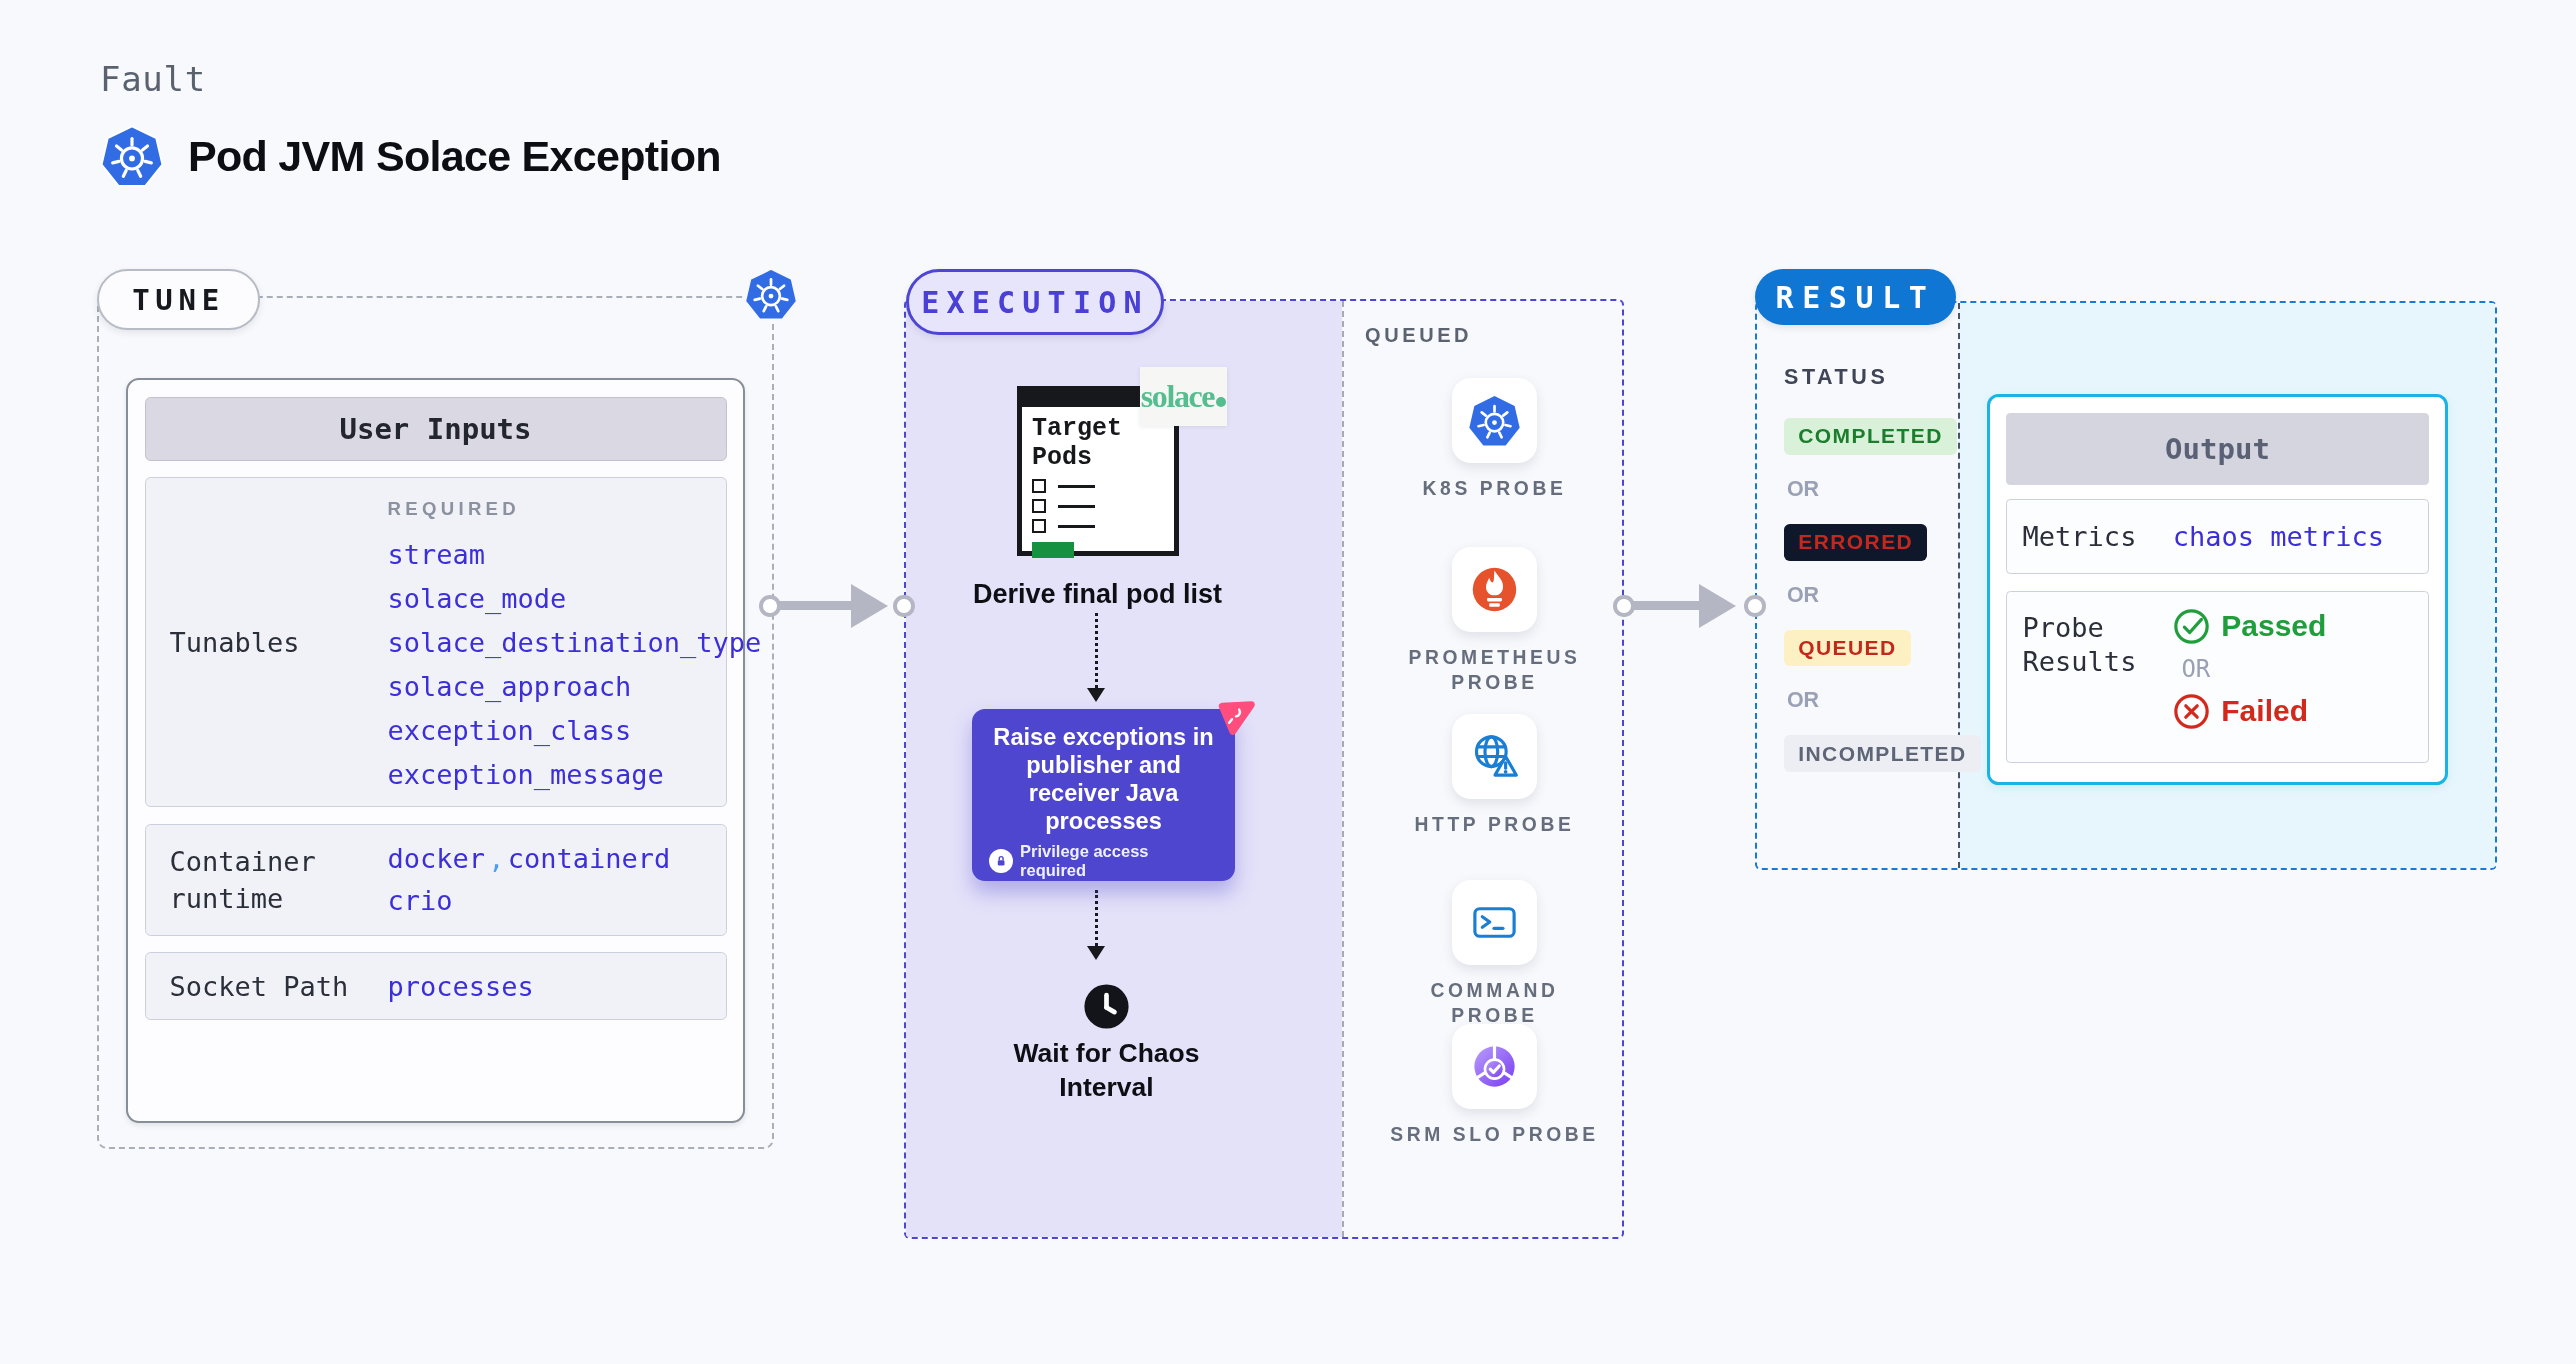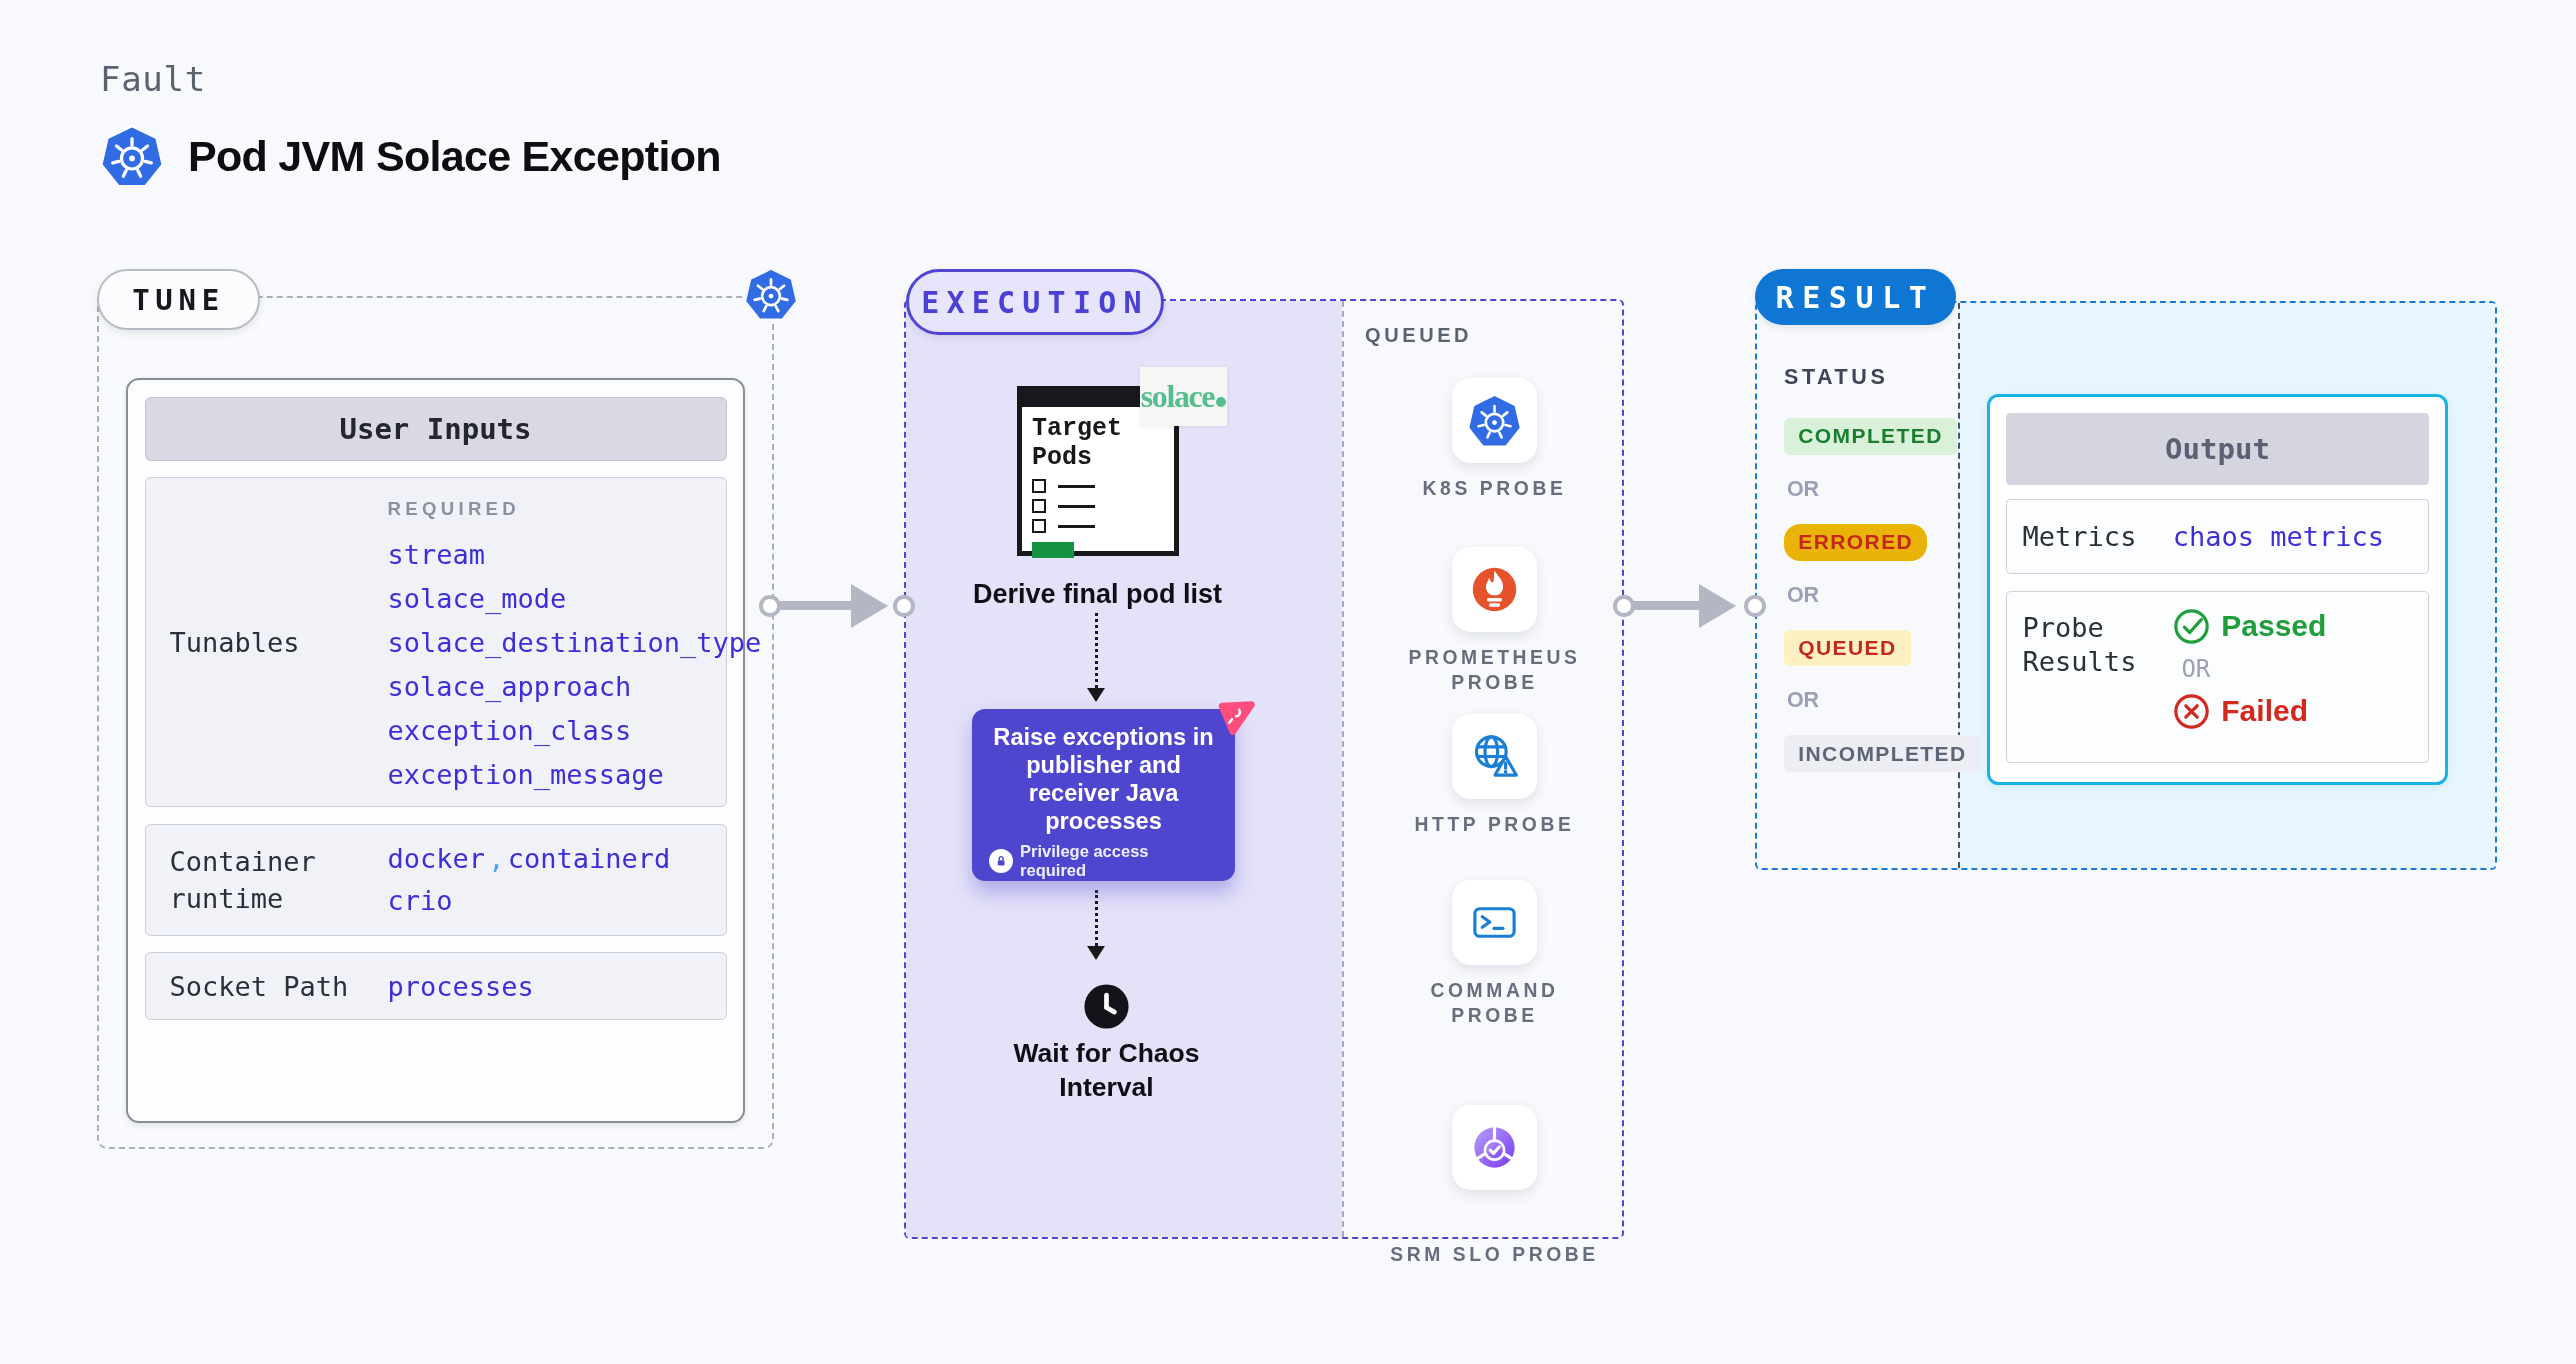--- a/index.html
+++ b/index.html
@@ -93,21 +93,21 @@
   
   .result-box{left:1755px;top:301px;width:742px;height:569px;border:2.9px dashed #1779d8;border-radius:5.7px;box-sizing:border-box;}
   .result-cyan{position:absolute;left:201px;top:0;bottom:0;right:0;background:#e7f6fd;
                border-left:2.1px dashed #4b5368;border-radius:0 2.9px 2.9px 0;}
   .result-badge{left:1755px;top:269px;width:201px;height:56px;background:#0f77d3;color:#fff;
                 font-size:30px;letter-spacing:8.6px;}
   .status-head{left:1784px;top:365px;font-size:21.5px;font-weight:700;letter-spacing:3.6px;color:#3f4557;}
   .status-stack{left:1784px;top:418px;display:flex;flex-direction:column;align-items:flex-start;gap:22px;}
   .sbadge{padding:6.4px 14.3px;border-radius:5.7px;font-size:21px;font-weight:800;letter-spacing:1.4px;}
   .s-completed{background:#d9f1d9;color:#1b7e2f;}
-  .s-errored{background:#eab308;color:#c3281c;border-radius:16px;}
+  .s-errored{background:#0f172a;color:#c3281c;}
   .s-queued{background:#fdf1c4;color:#c3281c;}
   .s-incompleted{background:#eceef4;color:#5d6576;}
   .s-or{font-size:21.5px;font-weight:600;color:#9aa1b4;padding-left:2.9px;}
   .output{left:1987px;top:394px;width:461px;height:391px;background:#fff;border:3.6px solid #19b3e5;border-radius:11.5px;
           box-sizing:border-box;padding:15.8px;box-shadow:0 2.9px 8.6px rgba(25,130,170,.10);}
   .out-head{height:72px;background:#d5d5e0;border-radius:4.3px;display:flex;align-items:center;justify-content:center;
             font-size:29px;color:#5a6175;font-weight:600;}
   .out-row{border:1.4px solid #ccd0dc;border-radius:4.3px;background:#fcfdff;box-sizing:border-box;display:flex;}
   .out-metrics{margin-top:14.3px;height:75px;align-items:center;}
   .out-probe{margin-top:17px;height:172px;}
@@ -328,21 +328,21 @@
     <div class="probe-card">
       <svg width="53" height="53" viewBox="0 0 100 100">
         <rect x="13" y="24" width="74" height="52" rx="9" fill="none" stroke="#1a7fd4" stroke-width="6"></rect>
         <polyline points="27,39 41,49 27,59" fill="none" stroke="#1a7fd4" stroke-width="6" stroke-linecap="round" stroke-linejoin="round"></polyline>
         <line x1="49" y1="61" x2="66" y2="61" stroke="#1a7fd4" stroke-width="6" stroke-linecap="round"></line>
       </svg>
     </div>
     <div class="probe-label">COMMAND PROBE</div>
   </div>
 
-  <div class="probe" style="top:1105px;gap:39px;">
+  <div class="probe" style="top:1024px;">
     <div class="probe-card">
       <svg width="53" height="53" viewBox="0 0 100 100">
         <defs>
           <linearGradient id="srmg" x1="0" y1="0" x2="1" y2="1">
             <stop offset="0" stop-color="#b79dfc"></stop>
               <stop offset="1" stop-color="#7a3bf0"></stop>
           </linearGradient>
         </defs>
         <circle cx="50" cy="50" r="38" fill="url(#srmg)"></circle>
         <g stroke="#fff" stroke-width="6" stroke-linecap="round">

